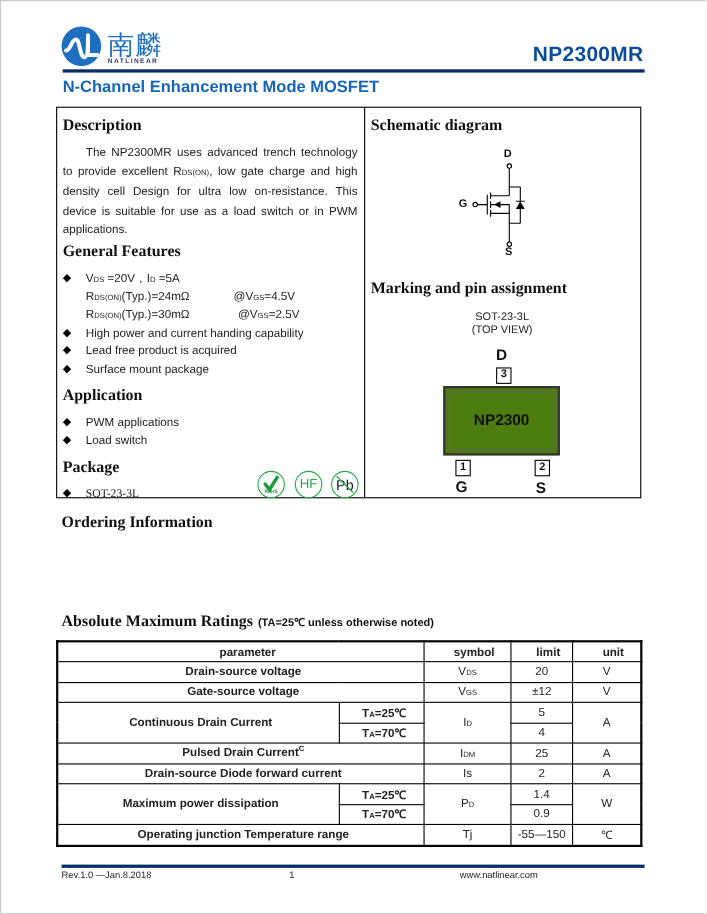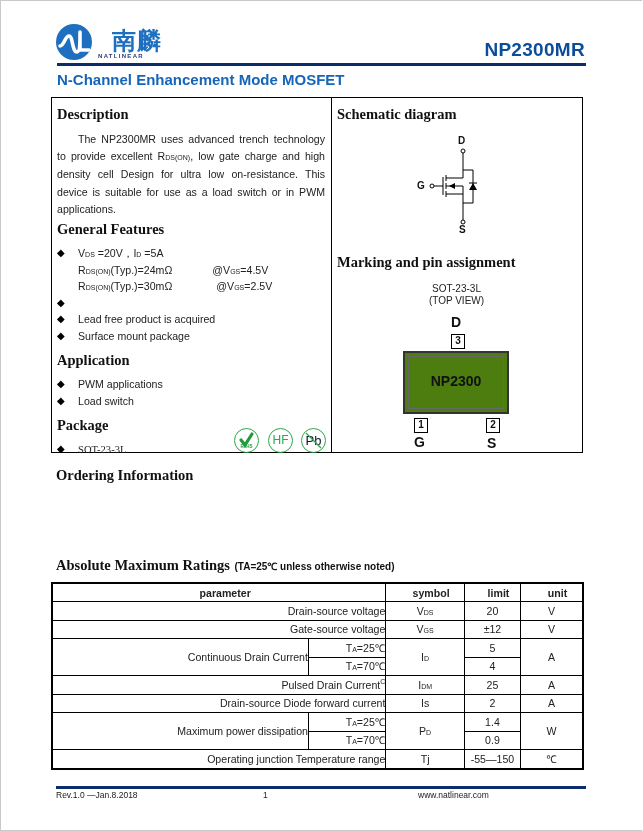--- a/index.html
+++ b/index.html
@@ -3,21 +3,21 @@
 <meta charset="utf-8">
 <style>
   html, body { margin:0; padding:0; background:#ffffff; }
   body { width:643px; height:831px; position:relative; overflow:hidden;
          font-family:"Liberation Sans", sans-serif; color:#111; }
   .frame { position:absolute; left:0; top:0; width:641px; height:829px; border:1px solid #c9c9c9; border-right:none; }
   .abs { position:absolute; }
   
   .logo { left:56px; top:24px; width:110px; height:38px; }
   .logo-mark { position:absolute; left:0; top:0; width:36px; height:36px; border-radius:50%; background:#1e6fc0; overflow:hidden; }
-  .logo-cn { position:absolute; left:56px; top:1px; font-size:24px; font-weight:bold; color:#1e6fc0; letter-spacing:1px; font-family:"DejaVu Sans", sans-serif; }
+  .logo-cn { position:absolute; left:42px; top:1px; font-size:24px; font-weight:normal; color:#1e6fc0; letter-spacing:1px; font-family:"DejaVu Sans", sans-serif; }
   .logo-en { position:absolute; left:42px; top:29px; font-size:6px; color:#2a3d78; letter-spacing:1.3px; font-weight:bold; }
   .part-title { right:58px; top:39px; font-size:19px; font-weight:bold; color:#0c4d9a; letter-spacing:0.3px; }
   .top-rule { left:57px; top:63px; width:529px; height:3px; background:#0b2d6b; }
   .sub-title { left:57px; top:71px; font-size:15px; font-weight:bold; color:#1565b8; }
   
   .mainbox { left:51px; top:97px; width:532px; height:356px; border:1px solid #000; box-sizing:border-box; }
   .vdiv { left:331px; top:97px; width:1px; height:356px; background:#000; }
   .h2 { font-size:14.5px; font-weight:bold; color:#111;font-family:Liberation Serif, serif; }
   .desc { left:57px; top:131px; width:268px; font-size:10.6px; line-height:17.2px; text-align:justify; color:#222; }
   .sub { font-size:7px; }
@@ -35,21 +35,21 @@
   .pinlabel { position:absolute; font-size:14px; font-weight:bold; }
   
   table { border-collapse:collapse; position:absolute; font-size:10.6px; color:#222; }
   table td, table th { border:1px solid #000; padding:0; }
   .otable { left:51px; top:492px; width:533px; border:2px solid #000; }
   .otable th { font-weight:bold; height:18px; font-size:10.6px; }
   .otable td { text-align:center; height:16px; }
   .rtable { left:51px; top:582px; width:533px; border:2px solid #000; }
   .rtable th { height:17px; font-weight:bold; font-size:10.6px;padding-left:12px; }
   .rtable td { height:17.5px; }
-  .rtable td.p { padding-left:4px; text-align:right; }
+  .rtable td.p { padding-left:4px; text-align:center;font-weight:bold; }
   .rtable td.c { text-align:center; }
   .footer-rule { left:56px; top:786px; width:530px; height:3px; background:#0b2d6b; }
   .footer { top:790px; font-size:8.5px; color:#222; }
 </style>
 </head>
 <body>
 
 <div class="frame"></div>
 
 <div class="abs logo">
@@ -72,21 +72,21 @@
 <div class="abs desc"><span style="display:inline-block;width:21px;"></span><span>The NP2300MR uses advanced trench technology to provide excellent R</span><span class="sub">DS(ON)</span><span>, low gate charge and high density cell Design for ultra low on-resistance. This device is suitable for use as a load switch or in PWM applications.</span></div>
 
 <div class="abs h2" style="left:57px;top:221px;">General Features</div>
 <div class="abs feat" style="top:245px;">
   <ul>
     <li><span class="bul">◆</span><span>V</span><span class="sub">DS</span><span> =20V，I</span><span class="sub">D</span><span> =5A</span></li>
   </ul>
   <div class="cont"><span>R</span><span class="sub">DS(ON)</span><span>(Typ.)=24mΩ</span><span class="gap"></span><span>@V</span><span class="sub">GS</span><span>=4.5V</span></div>
   <div class="cont"><span>R</span><span class="sub">DS(ON)</span><span>(Typ.)=30mΩ</span><span class="gap" style="width:44px"></span><span>@V</span><span class="sub">GS</span><span>=2.5V</span></div>
   <ul>
-    <li><span class="bul">◆</span></li>
+    <li><span class="bul">◆</span><span>High power and current handing capability</span></li>
     <li><span class="bul">◆</span><span>Lead free product is acquired</span></li>
     <li><span class="bul">◆</span><span>Surface mount package</span></li>
   </ul>
 </div>
 
 <div class="abs h2" style="left:57px;top:352px;">Application</div>
 <div class="abs feat" style="top:376px;">
   <ul>
     <li><span class="bul">◆</span><span>PWM applications</span></li>
     <li><span class="bul">◆</span><span>Load switch</span></li>

